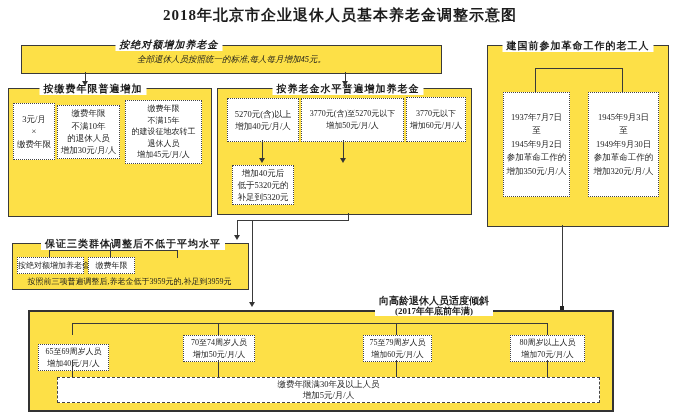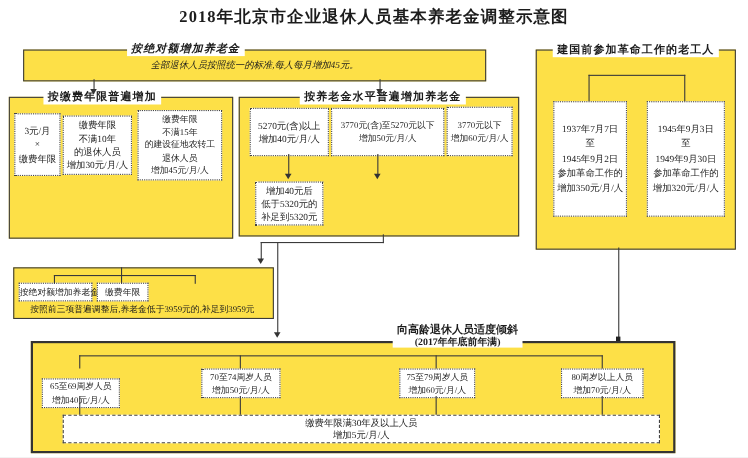--- a/index.html
+++ b/index.html
@@ -62,26 +62,27 @@
   <div class="dbox" style="left:301px;top:98px;width:101px;height:42px;font-size:8px;">3770元(含)至5270元以下<br>增加50元/月/人</div>
   <div class="dbox" style="left:406px;top:97px;width:58px;height:43px;font-size:8px;">3770元以下<br>增加60元/月/人</div>
   <div class="dbox" style="left:232px;top:165px;width:60px;height:38px;">增加40元后<br>低于5320元的<br>补足到5320元</div>
 
   <div class="sec" style="left:487px;top:45px;width:180px;height:180px;"></div>
   <div class="legend" style="left:578px;top:39px;transform:translateX(-50%);">建国前参加革命工作的老工人</div>
   <div class="dbox" style="left:503px;top:92px;width:65px;height:103px;line-height:1.6;">1937年7月7日<br>至<br>1945年9月2日<br>参加革命工作的<br>增加350元/月/人</div>
   <div class="dbox" style="left:588px;top:92px;width:69px;height:103px;line-height:1.6;">1945年9月3日<br>至<br>1949年9月30日<br>参加革命工作的<br>增加320元/月/人</div>
 
   <div class="sec" style="left:12px;top:243px;width:235px;height:45px;"></div>
+  <div class="legend" style="left:133px;top:237px;transform:translateX(-50%);">保证三类群体调整后不低于平均水平</div>
   <div class="dbox" style="left:17px;top:257px;width:65px;height:15px;font-size:8px;">按绝对额增加养老金</div>
   <div class="dbox" style="left:88px;top:257px;width:45px;height:15px;font-size:8px;">缴费年限</div>
   <div class="note" style="left:14px;top:276px;width:231px;font-size:8px;">按照前三项普遍调整后,养老金低于3959元的,补足到3959元</div>
 
   <div class="sec thick" style="left:28px;top:310px;width:582px;height:98px;"></div>
-  <div class="legend2" style="left:416px;top:296px;transform:translateX(-50%);">
+  <div class="legend2" style="left:434px;top:296px;transform:translateX(-50%);">
     <span>向高龄退休人员适度倾斜</span>
     <span class="sub">(2017年年底前年满)</span>
   </div>
   <div class="dbox" style="left:38px;top:344px;width:69px;height:25px;font-size:8px;">65至69周岁人员<br>增加40元/月/人</div>
   <div class="dbox" style="left:183px;top:335px;width:70px;height:25px;font-size:8px;">70至74周岁人员<br>增加50元/月/人</div>
   <div class="dbox" style="left:363px;top:335px;width:67px;height:25px;font-size:8px;">75至79周岁人员<br>增加60元/月/人</div>
   <div class="dbox" style="left:510px;top:335px;width:73px;height:25px;font-size:8px;">80周岁以上人员<br>增加70元/月/人</div>
   <div class="dbox" style="left:57px;top:377px;width:541px;height:24px;border-style:dashed;font-size:8.5px;line-height:1.35;">缴费年限满30年及以上人员<br>增加5元/月/人</div>
 
   <div class="vl" style="left:85px;top:72px;height:10px;"></div>

